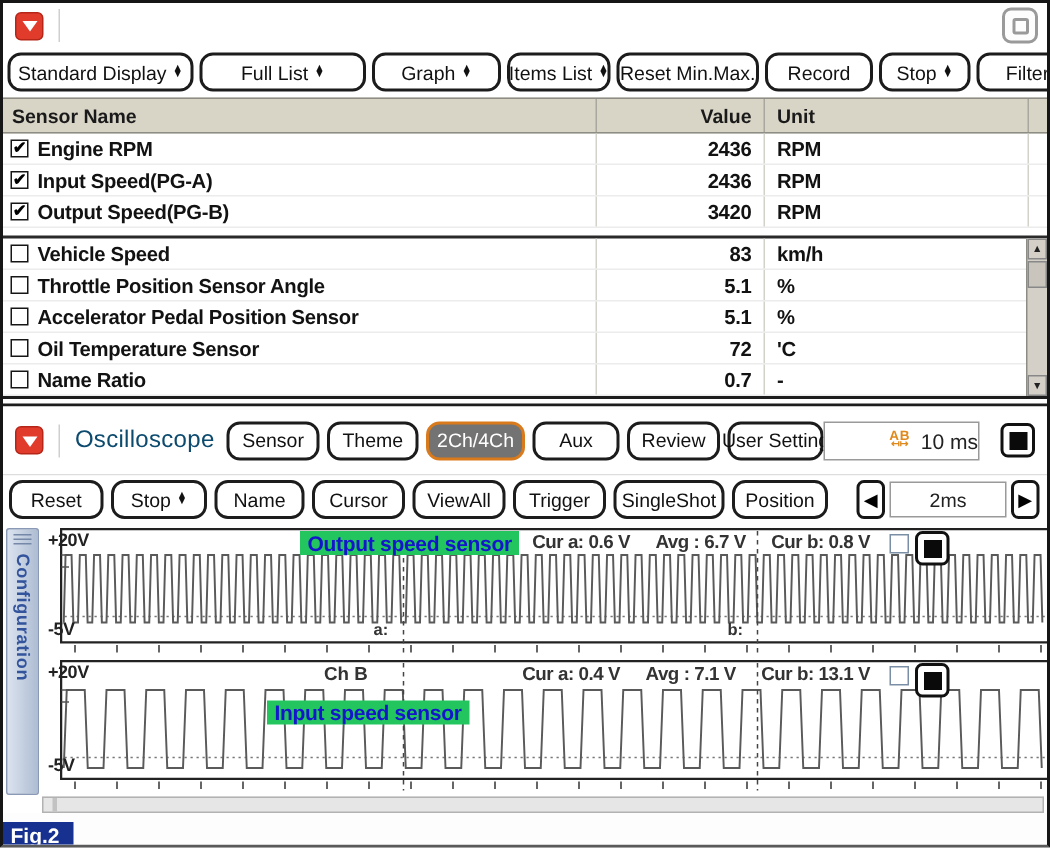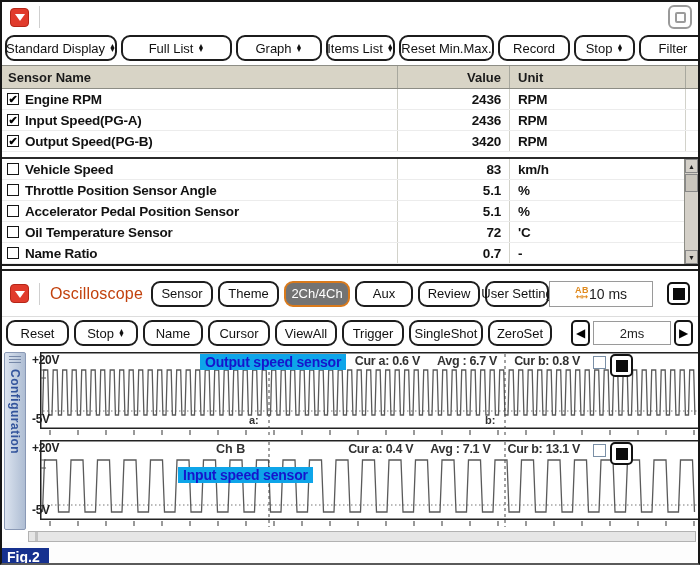--- a/index.html
+++ b/index.html
@@ -9,21 +9,21 @@
            border:2px solid #161616; border-bottom:2px solid #5a5a5a; overflow:hidden; }
 
   
   .titlebar { display:flex; align-items:center; height:30px; padding:0 6px 0 8px; background:#fff; }
   .red-icon { width:19px; height:19px; background:#e13b2c; border-radius:4px; border:1px solid #b52618;
               display:flex; align-items:center; justify-content:center; flex:0 0 auto; }
   .red-icon::after { content:""; width:0; height:0; border-left:5px solid transparent;
                      border-right:5px solid transparent; border-top:7px solid #fff; margin-top:1px; }
   .tb-divider { width:1px; height:22px; background:#cfcfcf; margin:0 10px; }
   .win-title { font-size:16px; color:#2a2a2a; letter-spacing:0.2px; }
-  .scope-title { font-size:16px; color:#c2410c; letter-spacing:0.2px; margin-right:8px; }
+  .scope-title { font-size:16px; color:#0c4a6e; letter-spacing:0.2px; margin-right:8px; }
   .maxi-btn { margin-left:auto; width:24px; height:24px; border:2px solid #9a9a9a; border-radius:6px;
               background:#fdfdfd; display:flex; align-items:center; justify-content:center; }
   .maxi-btn i { display:block; width:11px; height:11px; border:2px solid #9a9a9a; border-radius:2px; }
   .black-btn { width:23px; height:23px; border:2px solid #111; border-radius:5px; background:#fff;
                display:flex; align-items:center; justify-content:center; flex:0 0 auto; }
   .black-btn i { display:block; width:12px; height:12px; background:#0a0a0a; }
 
   
   .toolbar { display:flex; align-items:center; gap:4px; padding:3px 3px 4px 3px; background:#fff; }
   .tb-btn { display:flex; align-items:center; justify-content:center; gap:4px; height:26px;
@@ -69,21 +69,21 @@
   .sb-track { flex:1 1 auto; }
 
   
   .win-sep { height:7px; background:#fff; border-top:2px solid #1d1d1d; border-bottom:2px solid #1d1d1d; }
 
   
   .scope-titlebar { display:flex; align-items:center; height:46px; padding:0 8px; background:#fff;
                     border-bottom:1px solid #ddd; }
   .scope-btns { display:flex; gap:5px; align-items:center; }
   .timebase { margin-left:auto; width:112px; height:26px; border:1px solid #9a9a9a; background:#fff;
-              display:flex; align-items:center; justify-content:center; }
+              display:flex; align-items:center; justify-content:flex-end; gap:7px; }
   .ab-icon { display:flex; flex-direction:column; align-items:center; line-height:0.85;
              color:#e08a1e; font-weight:bold; }
   .ab-icon b { font-size:9px; letter-spacing:0.5px; }
   .ab-icon s { font-size:7px; text-decoration:none; }
   .tb-time { font-size:14px; color:#222; }
   .scope-tb2 { display:flex; align-items:center; gap:5px; padding:3px 4px 4px 4px; background:#fff; }
   .arrow-btn { width:19px; height:26px; border:2px solid #161616; border-radius:5px; background:#fff;
                display:flex; align-items:center; justify-content:center; font-size:12px; color:#000; }
   .time-box { width:78px; height:24px; border:1px solid #9a9a9a; background:#fff; display:flex;
               align-items:center; justify-content:center; font-size:13px; color:#222; }
@@ -94,21 +94,21 @@
                 background:linear-gradient(90deg,#dbe3ef,#aebdd3); border:1px solid #8a99b5;
                 border-radius:2px; display:flex; flex-direction:column; align-items:center; }
   .config-grip { margin-top:3px; display:flex; flex-direction:column; gap:2px; }
   .config-grip i { display:block; width:12px; height:1px; background:#7688a8; }
   .config-label { margin-top:6px; writing-mode:vertical-rl; font-size:12px; font-weight:bold;
                   color:#33549c; letter-spacing:0.5px; }
 
   .trace { position:relative; width:608px;padding-left:12px; }
   .trace svg { display:block; }
   .vlabel { position:absolute; font-size:12px; color:#222; font-weight:bold; letter-spacing:-0.3px; }
-  .name-patch { position:absolute; background:#0ea5e9; padding:0 5px; font-size:14px; font-weight:bold;
+  .name-patch { position:absolute; background:#22c55e; padding:0 5px; font-size:14px; font-weight:bold;
                 color:#1515cc; letter-spacing:-0.2px; }
   .ch-label { position:absolute; font-size:12.5px; color:#333; font-weight:bold; }
   .cur-row { position:absolute; top:2px; right:56px; display:flex; gap:17px; font-size:12.5px;
              color:#333; font-weight:bold; letter-spacing:-0.3px; }
   .trace-cb { position:absolute; top:4px; right:30px; width:13px; height:13px; background:#fff;
               border:1.5px solid #7a8fa6; }
   .trace-btn { position:absolute; top:2px; right:3px; }
   .ab-mark { position:absolute; font-size:11px; font-weight:bold; color:#333; }
 
   .hscroll { margin:2px 2px 0 26px; height:11px; background:#e6e6e6; border:1px solid #b2b2b2;
@@ -125,21 +125,21 @@
 
   <div class="titlebar">
     <span class="red-icon"></span>
     <span class="tb-divider"></span>
     <span class="maxi-btn">
         <i></i>
       </span>
   </div>
 
   <div class="toolbar" id="toolbar1">
-      <button class="tb-btn" style="width: 112px; flex: 0 0 auto;">
+      <button class="tb-btn" style="width: 124px; flex: 0 0 auto;">
         <span class="tb-label">Standard Display</span>
         <span class="spin">
           <i>▲</i>
           <i>▼</i>
         </span>
       </button>
       <button class="tb-btn" style="width: 111px; flex: 0 0 auto;">
         <span class="tb-label">Full List</span>
         <span class="spin">
           <i>▲</i>
@@ -330,21 +330,21 @@
         <button class="tb-btn" style="width: 62px; flex: 0 0 auto;">
           <span class="tb-label">ViewAll</span>
         </button>
         <button class="tb-btn" style="width: 62px; flex: 0 0 auto;">
           <span class="tb-label">Trigger</span>
         </button>
         <button class="tb-btn" style="width: 74px; flex: 0 0 auto;">
           <span class="tb-label">SingleShot</span>
         </button>
         <button class="tb-btn" style="width: 64px; flex: 0 0 auto;">
-          <span class="tb-label">ZeroSet</span>
+          <span class="tb-label">Position</span>
         </button>
       </div>
     <div class="tb2-right">
       <span class="arrow-btn">◀</span>
       <span class="time-box">2ms</span>
       <span class="arrow-btn">▶</span>
     </div>
   </div>
 
   <div class="scope-body">

